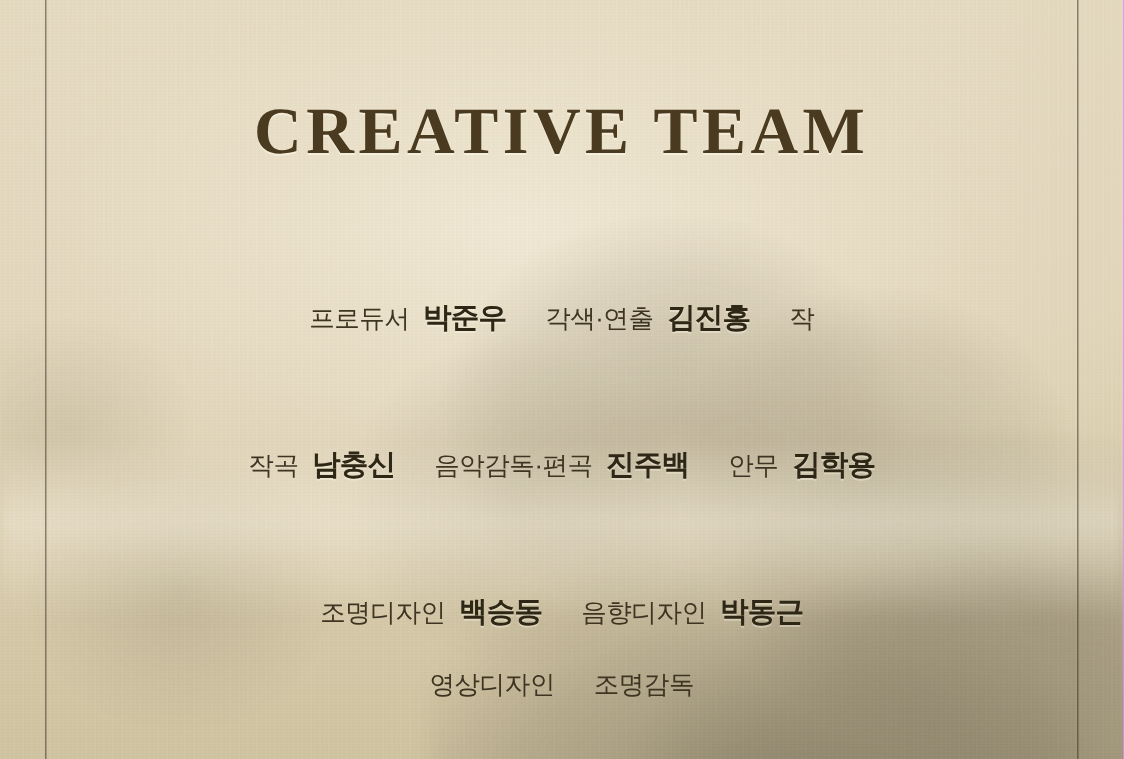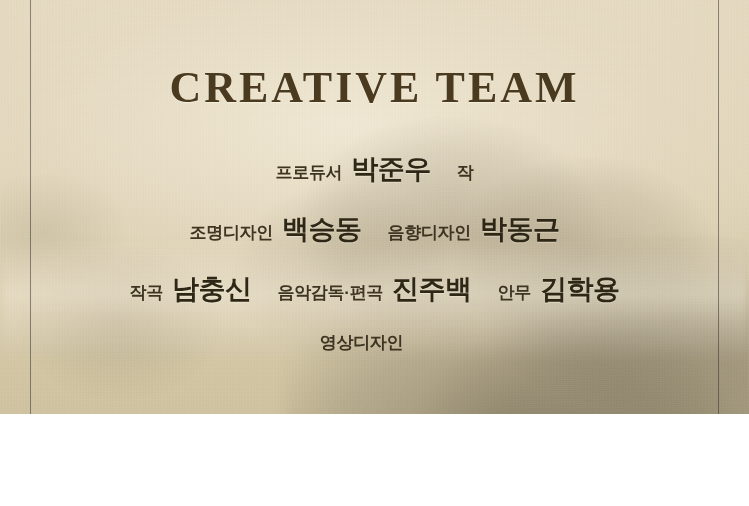--- a/index.html
+++ b/index.html
@@ -10,21 +10,21 @@
     width: 749px;
     height: 506px;
     overflow: hidden;
     font-family: "Liberation Sans", sans-serif;
   }
 
   
   .poster {
     position: relative;
     width: 749px;
-    height: 414px;
+    height: 506px;
     background-color: #d946ef;
     overflow: hidden;
   }
 
   
   .bg-base {
     position: absolute;
     inset: 0;
     background:
       radial-gradient(ellipse 90% 70% at 46% 30%, rgba(241,233,214,0.95) 0%, rgba(231,220,196,0.55) 45%, rgba(216,203,175,0.1) 75%),
@@ -122,31 +122,32 @@
   }
 
   .credit {
     display: inline-flex;
     align-items: baseline;
     gap: 9px;
   }
 
   .role {
     font-size: 17px;
-    font-weight: 700;
+    font-weight: 400;
     color: #3e3422;
     letter-spacing: -0.3px;
   }
 
   .person {
-    font-size: 27px;
+    font-size: 19px;
     font-weight: 700;
     color: #2e2716;
     letter-spacing: -0.5px;
     text-shadow: 0 1px 0 rgba(255,250,235,0.35);
+    margin-top: 48px;
   }
 </style>
 </head>
 <body>
 
 <div class="poster">
   <div class="bg-base"></div>
   <div class="wash"></div>
   <div class="hill"></div>
   <div class="haze"></div>
@@ -157,49 +158,54 @@
 
   <div class="content">
     <h1 class="title">CREATIVE TEAM</h1>
     <div id="credit-rows">
         <div class="credit-row">
           <div class="credit">
             <span class="role">프로듀서</span>
             <span class="person">박준우</span>
           </div>
           <div class="credit">
+            <span class="role">각색·연출</span>
+            <span class="person">김진홍</span>
+          </div>
+          <div class="credit">
             <span class="role">작</span>
+          </div>
+        </div>
+        <div class="credit-row">
+          <div class="credit">
+            <span class="role">작곡</span>
+            <span class="person">남충신</span>
+          </div>
+          <div class="credit">
+            <span class="role">음악감독·편곡</span>
+            <span class="person">진주백</span>
+          </div>
+          <div class="credit">
+            <span class="role">안무</span>
+            <span class="person">김학용</span>
           </div>
         </div>
         <div class="credit-row">
           <div class="credit">
             <span class="role">조명디자인</span>
             <span class="person">백승동</span>
           </div>
           <div class="credit">
             <span class="role">음향디자인</span>
             <span class="person">박동근</span>
           </div>
         </div>
         <div class="credit-row">
           <div class="credit">
-            <span class="role">작곡</span>
-            <span class="person">남충신</span>
-          </div>
-          <div class="credit">
-            <span class="role">음악감독·편곡</span>
-            <span class="person">진주백</span>
-          </div>
-          <div class="credit">
-            <span class="role">안무</span>
-            <span class="person">김학용</span>
-          </div>
-        </div>
-        <div class="credit-row">
-          <div class="credit">
             <span class="role">영상디자인</span>
           </div>
           <div class="credit">
+            <span class="role">조명감독</span>
           </div>
         </div>
       </div>
   </div>
 </div>
 
 </body></html>

